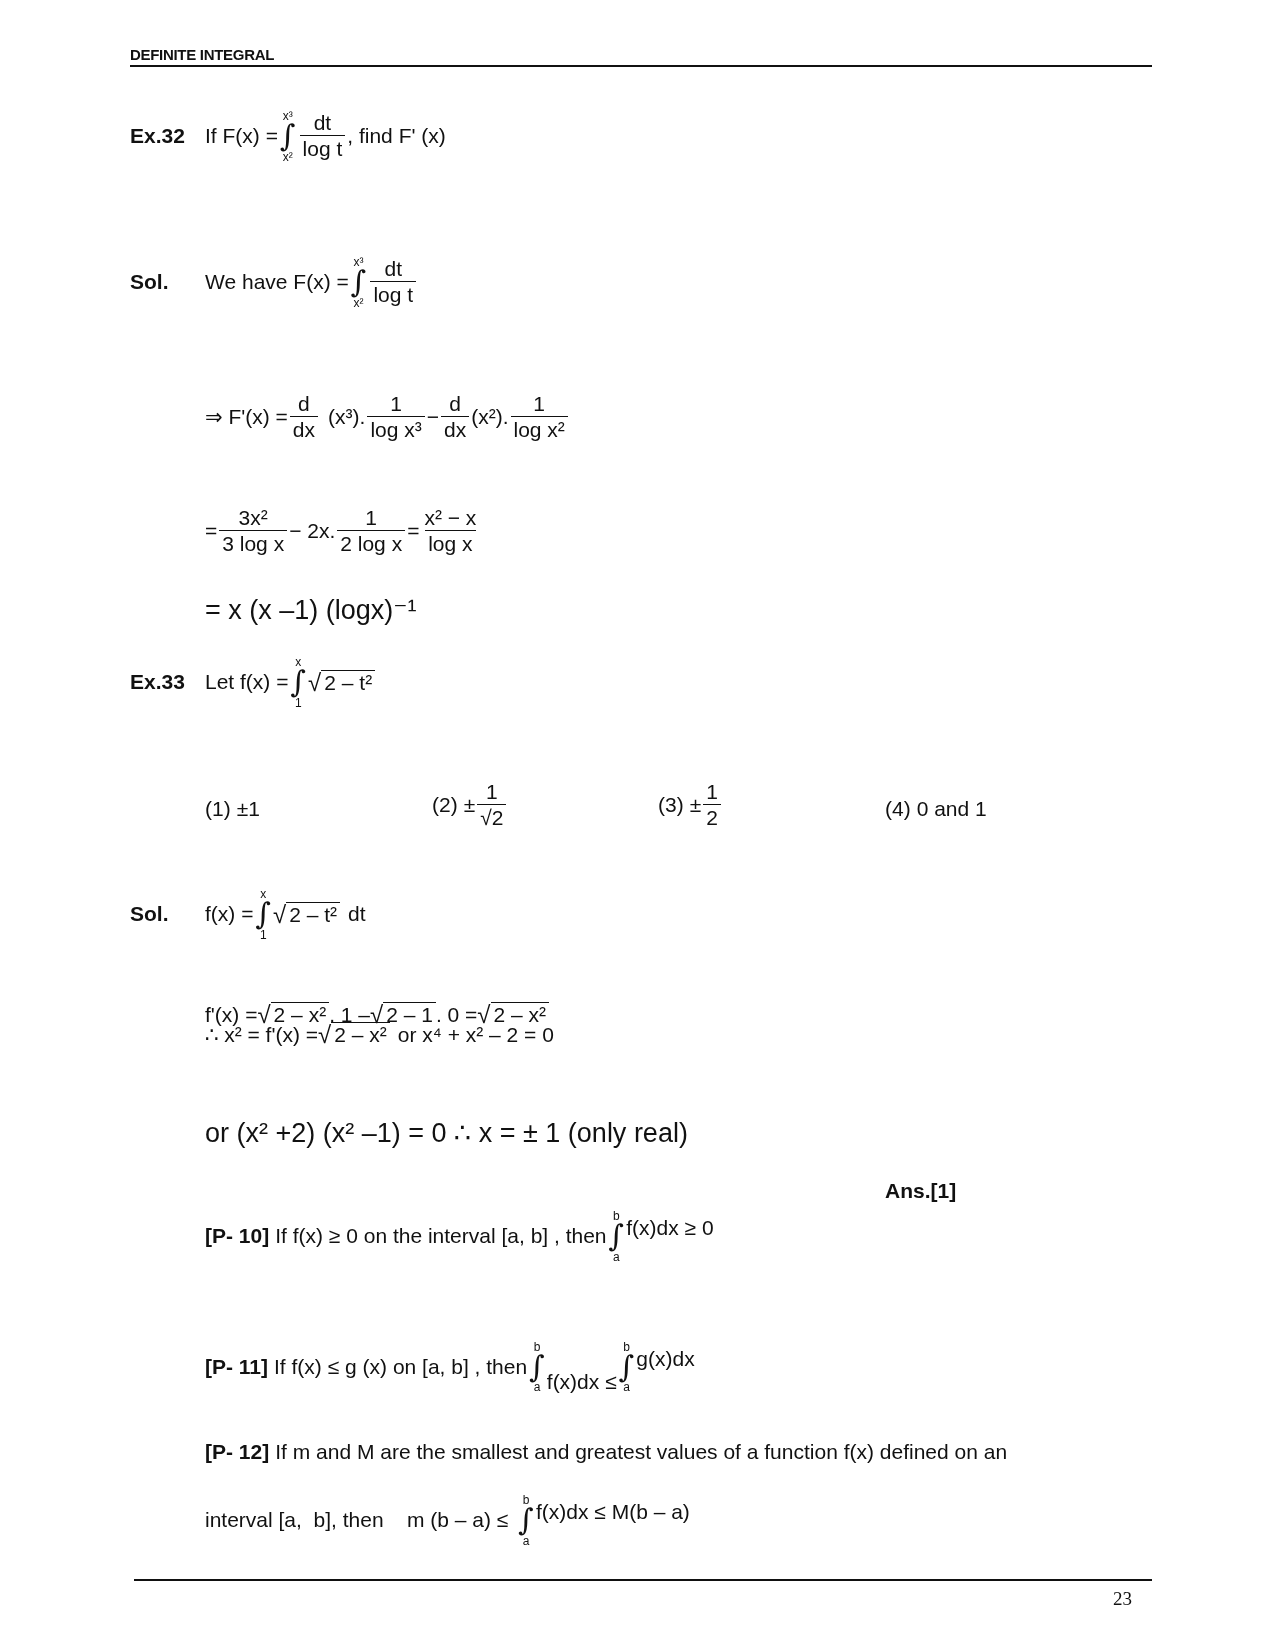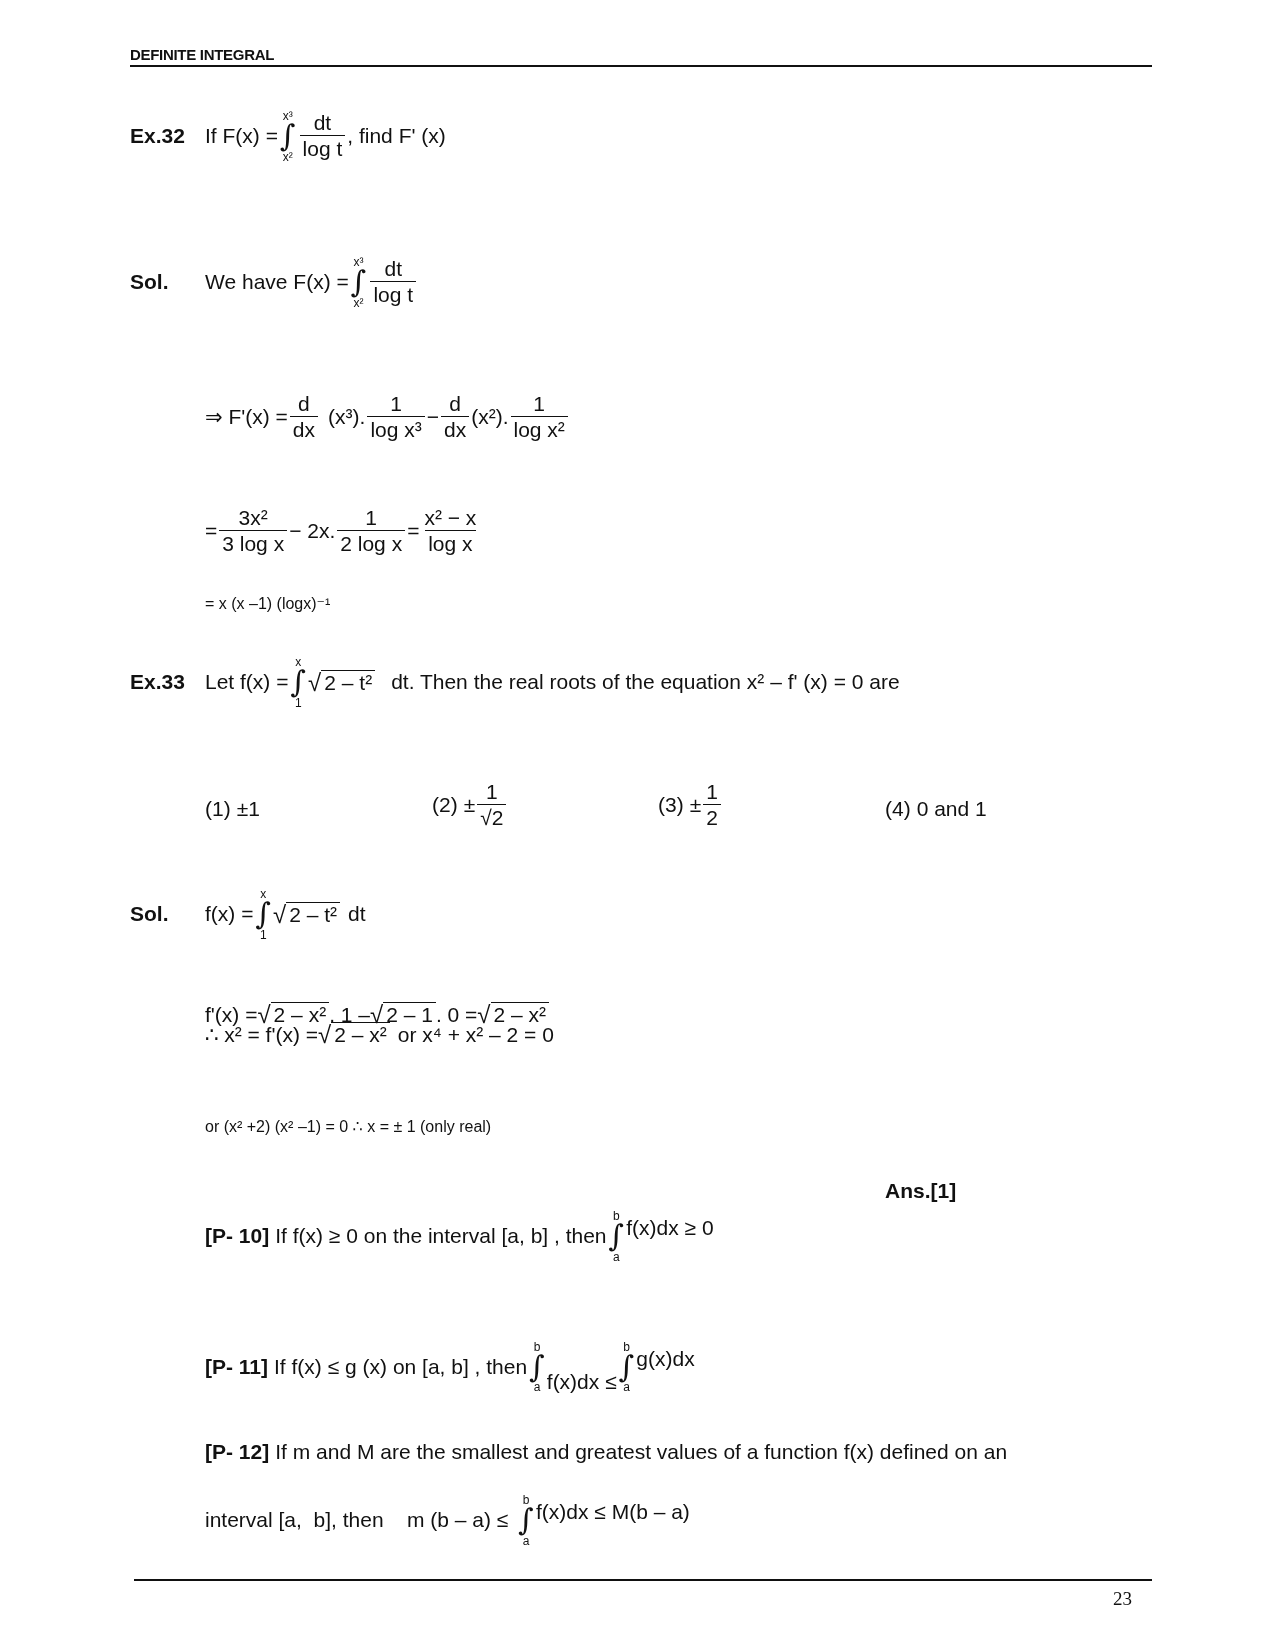--- a/index.html
+++ b/index.html
@@ -2,21 +2,21 @@
 <html><head>
 <meta charset="utf-8">
 <style>
   html, body { margin:0; padding:0; background:#ffffff; }
   body { width:1275px; height:1650px; position:relative; overflow:hidden;
          font-family:"Liberation Sans", "DejaVu Sans", sans-serif; color:#111; }
   .abs { position:absolute; white-space:nowrap; }
   .hdr { left:130px; top:46px; font-size:15px; font-weight:bold; letter-spacing:-0.3px; }
   .rule { position:absolute; background:#111; }
   .lbl { font-weight:bold; font-size:21px; }
-  .t { font-size:16px; }
+  .t { font-size:27px; }
   .row { position:absolute; display:flex; align-items:center; white-space:nowrap; font-size:21px; }
   .frac { display:inline-flex; flex-direction:column; align-items:center; vertical-align:middle; margin:0 2px; }
   .frac .num { padding:0 3px; line-height:1.15; }
   .frac .den { padding:0 3px; border-top:1.5px solid #111; line-height:1.2; }
   .intg { display:inline-flex; flex-direction:column; align-items:center; vertical-align:middle; margin:0 2px; }
   .intg .lim { font-size:12px; line-height:1; }
   .intg .sym { font-size:30px; line-height:0.95; font-family:"DejaVu Serif", serif; }
   .sqrt { display:inline-flex; align-items:flex-end; }
   .sqrt .rad { font-size:24px; line-height:1; }
   .sqrt .body { border-top:1.5px solid #111; padding:0 3px; line-height:1.15; }
@@ -109,21 +109,20 @@
     <span class="lim">x</span>
     <span class="sym">∫</span>
     <span class="lim">1</span>
   </span>
   <span class="sqrt">
     <span class="rad">√</span>
     <span class="body">2 – t²</span>
   </span>
   <span class="sp"></span>
     <span class="sp"></span>
-  <span>dt. Then the real roots of the equation x² – f' (x) = 0 are</span>
 </div>
 
 <div class="row" style="left:205px; top:797px;">
   <span>(1)</span>
     <span style="width:6px;display:inline-block"></span>
   <span>±1</span>
 </div>
 <div class="row" style="left:432px; top:780px;">
   <span>(2)</span>
     <span style="width:6px;display:inline-block"></span>

